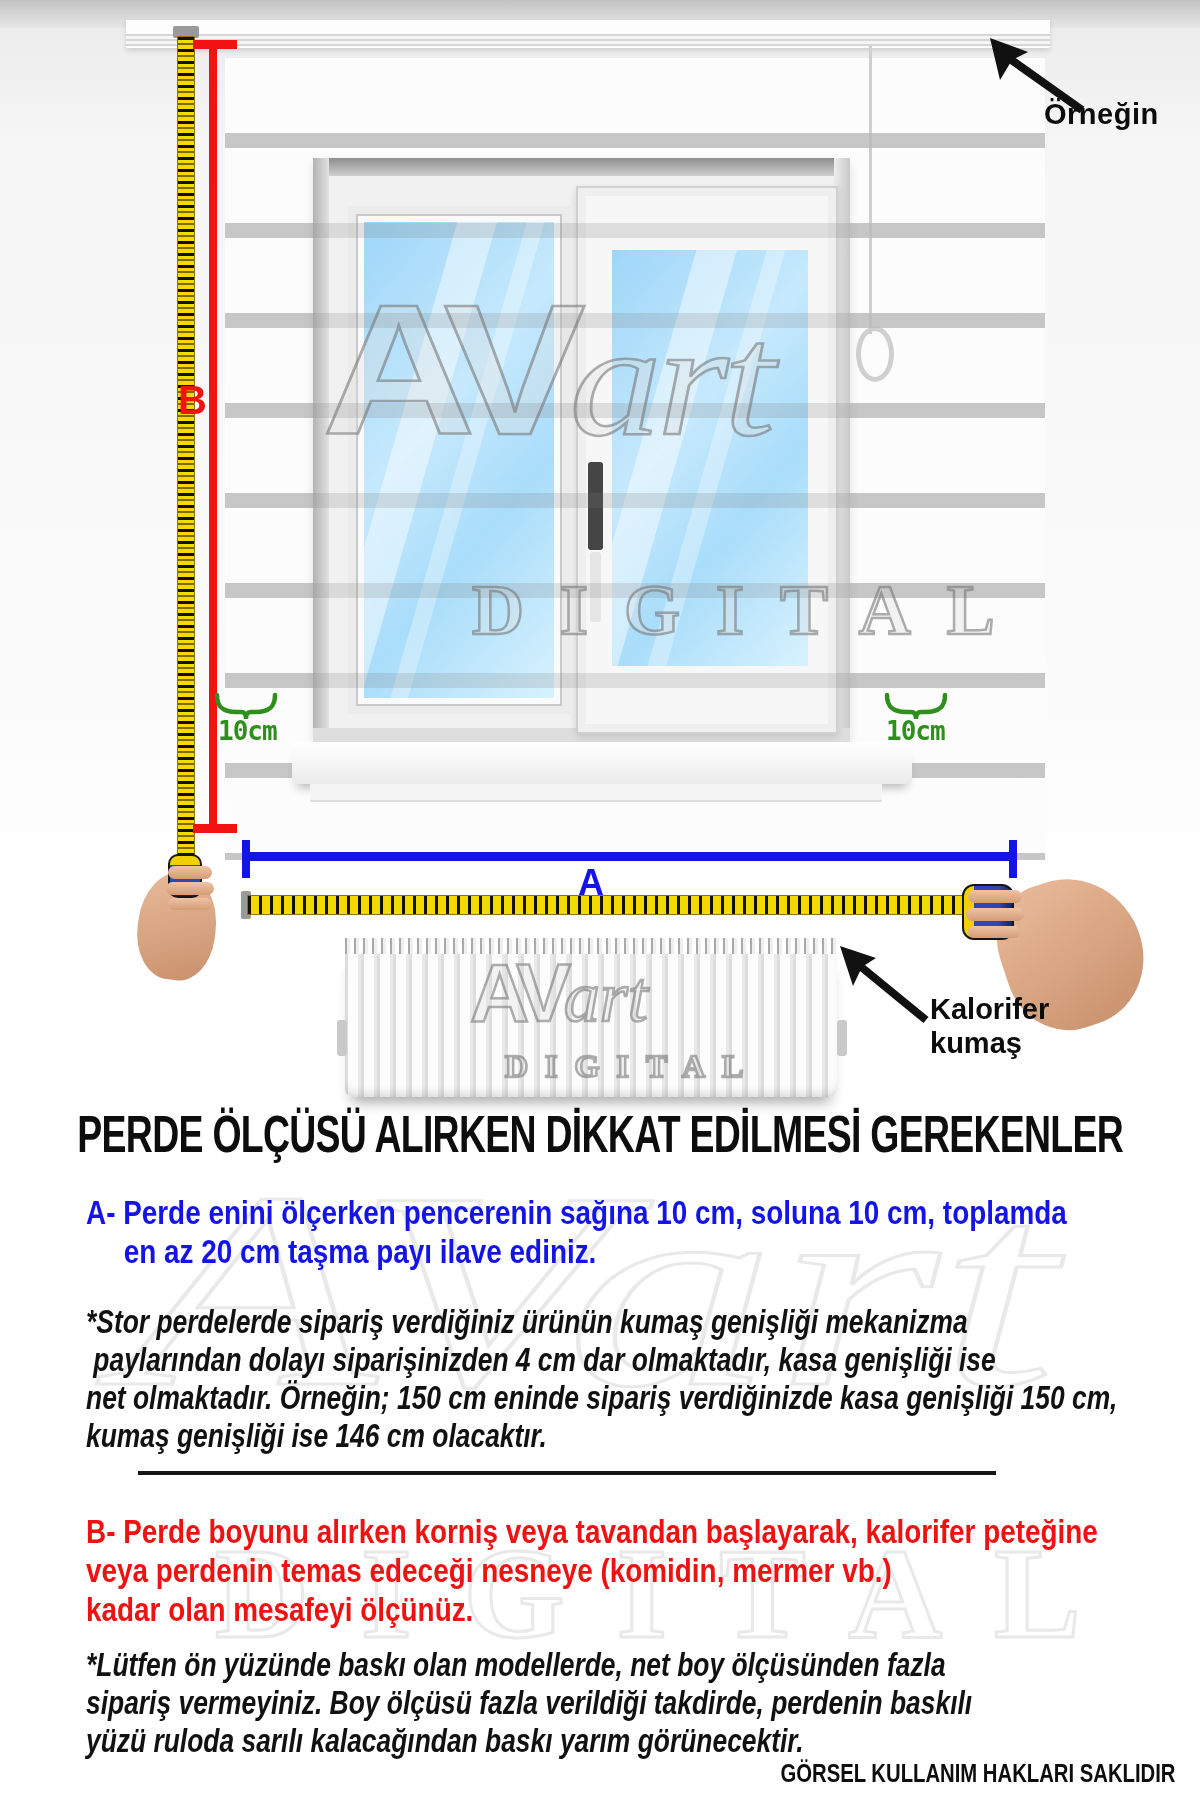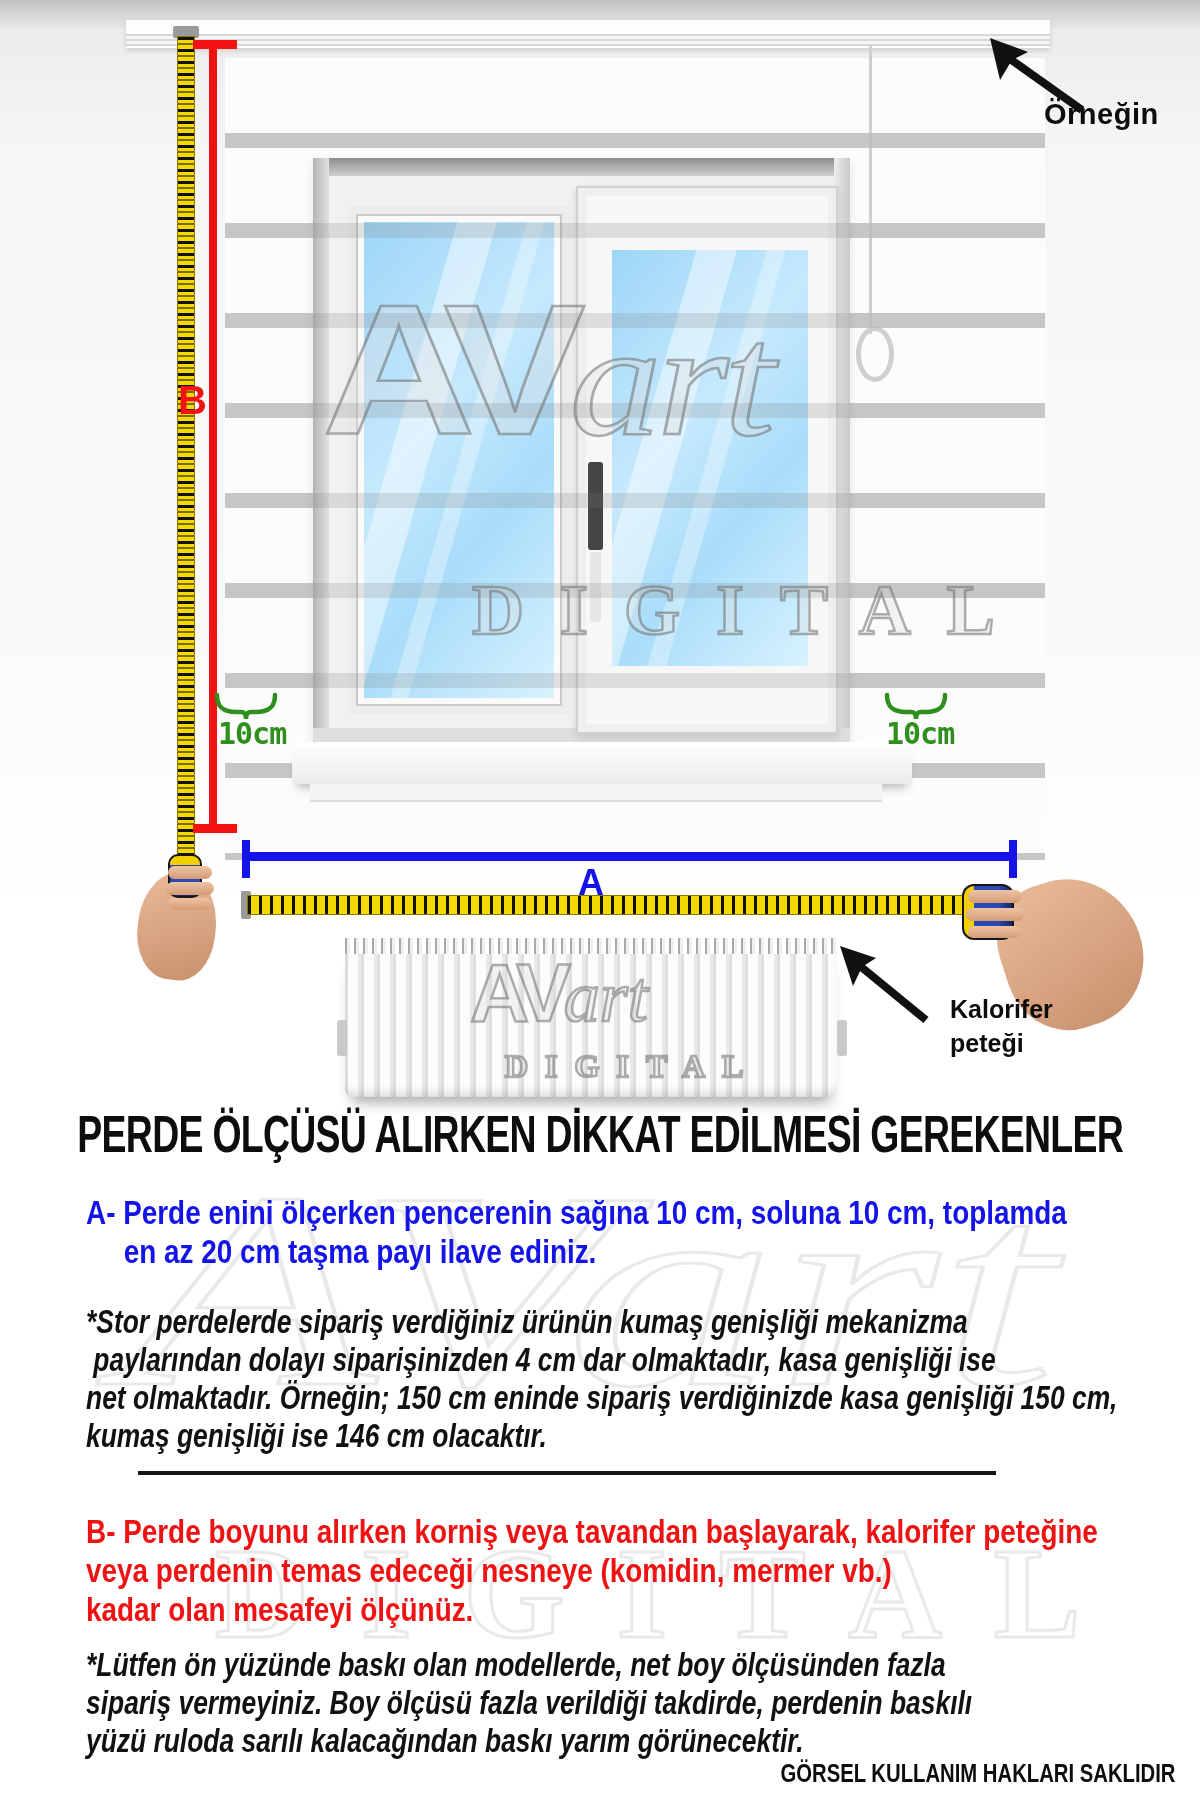--- a/index.html
+++ b/index.html
@@ -112,28 +112,28 @@
   .label-b{left:178px;top:378px;font-size:40px;font-weight:bold;color:#f21212;}
   .line-a{left:245px;top:852px;width:772px;height:9px;background:#1414e8;}
   .line-a-cap{width:8px;height:38px;background:#1414e8;}
   .cap-a-l{left:242px;top:840px;}
   .cap-a-r{left:1009px;top:840px;}
   .label-a{left:578px;top:862px;font-size:36px;font-weight:bold;color:#1414e8;}
 
   .brace{width:64px;height:28px;}
   .brace-l{left:214px;top:692px;}
   .brace-r{left:884px;top:692px;}
-  .cm-label{font-family:"DejaVu Sans Mono",monospace;font-size:30px;font-weight:bold;
+  .cm-label{font-family:"DejaVu Sans Mono",monospace;font-size:26px;font-weight:bold;
       color:#2f8f1d;letter-spacing:-1px;}
   .cm-l{left:218px;top:716px;}
   .cm-r{left:886px;top:716px;}
 
   .arrow-svg{overflow:visible;}
   .kornis-label{left:1044px;top:98px;font-size:29px;font-weight:bold;color:#0c0c0c;letter-spacing:.5px;}
-  .kalorifer-label{left:930px;top:992px;font-size:25px;font-weight:bold;color:#0c0c0c;line-height:34px;margin-left:20px;}
+  .kalorifer-label{left:930px;top:992px;font-size:29px;font-weight:bold;color:#0c0c0c;line-height:34px;}
 
   
   .title-wrap{left:0;top:1104px;width:1200px;display:flex;justify-content:center;}
   .title{font-size:52px;font-weight:bold;color:#0d0d0d;white-space:nowrap;letter-spacing:-1px;
       transform:scaleX(.72);}
   .tblock{white-space:nowrap;transform-origin:0 0;}
   .tblock div{white-space:pre;}
   .sec-a{left:86px;top:1193px;font-size:34px;font-weight:bold;color:#1414e8;line-height:39px;
       transform:scaleX(.82);}
   .sec-a .indent{padding-left:46px;}
@@ -221,21 +221,21 @@
   <line x1="24" y1="23" x2="96" y2="74" stroke="#111" stroke-width="8"></line>
 </svg>
 <div class="abs kornis-label">Örneğin</div>
 
 <svg class="abs arrow-svg" style="left:836px;top:940px;width:96px;height:84px;" viewBox="0 0 96 84">
   <polygon points="4,6 40,18 26,27 17,46" fill="#111"></polygon>
   <line x1="24" y1="26" x2="90" y2="80" stroke="#111" stroke-width="8"></line>
 </svg>
 <div class="abs kalorifer-label">
   <div>Kalorifer</div>
-  <div>peteği</div>
+  <div>kumaş</div>
 </div>
 
 <div class="abs wm wm-faint wm-sec1">AVart</div>
 <div class="abs wm wm-faint wm-sec2">DIGITAL</div>
 
 <div class="abs title-wrap">
   <div class="title">PERDE ÖLÇÜSÜ ALIRKEN DİKKAT EDİLMESİ GEREKENLER</div>
 </div>
 
 <div class="abs tblock sec-a">

